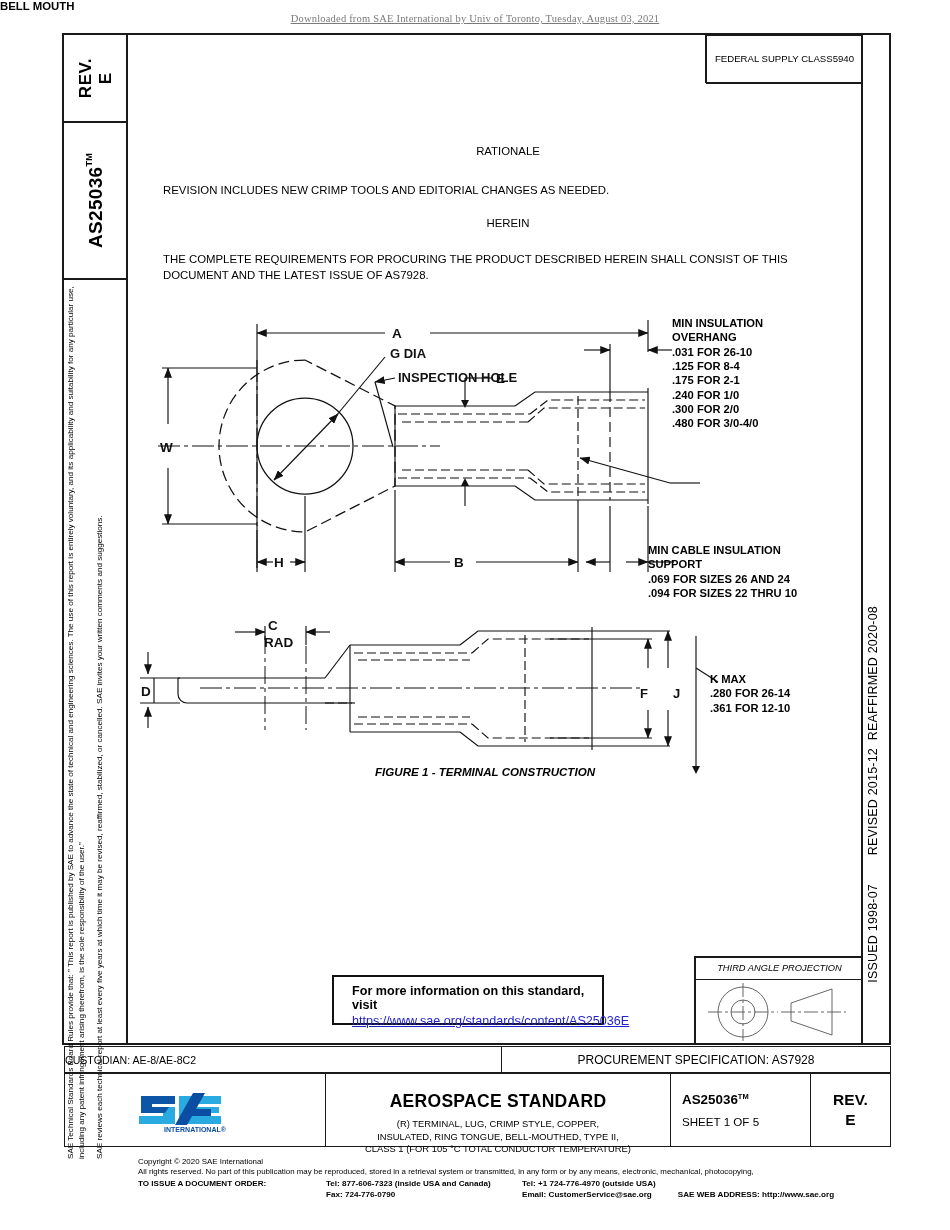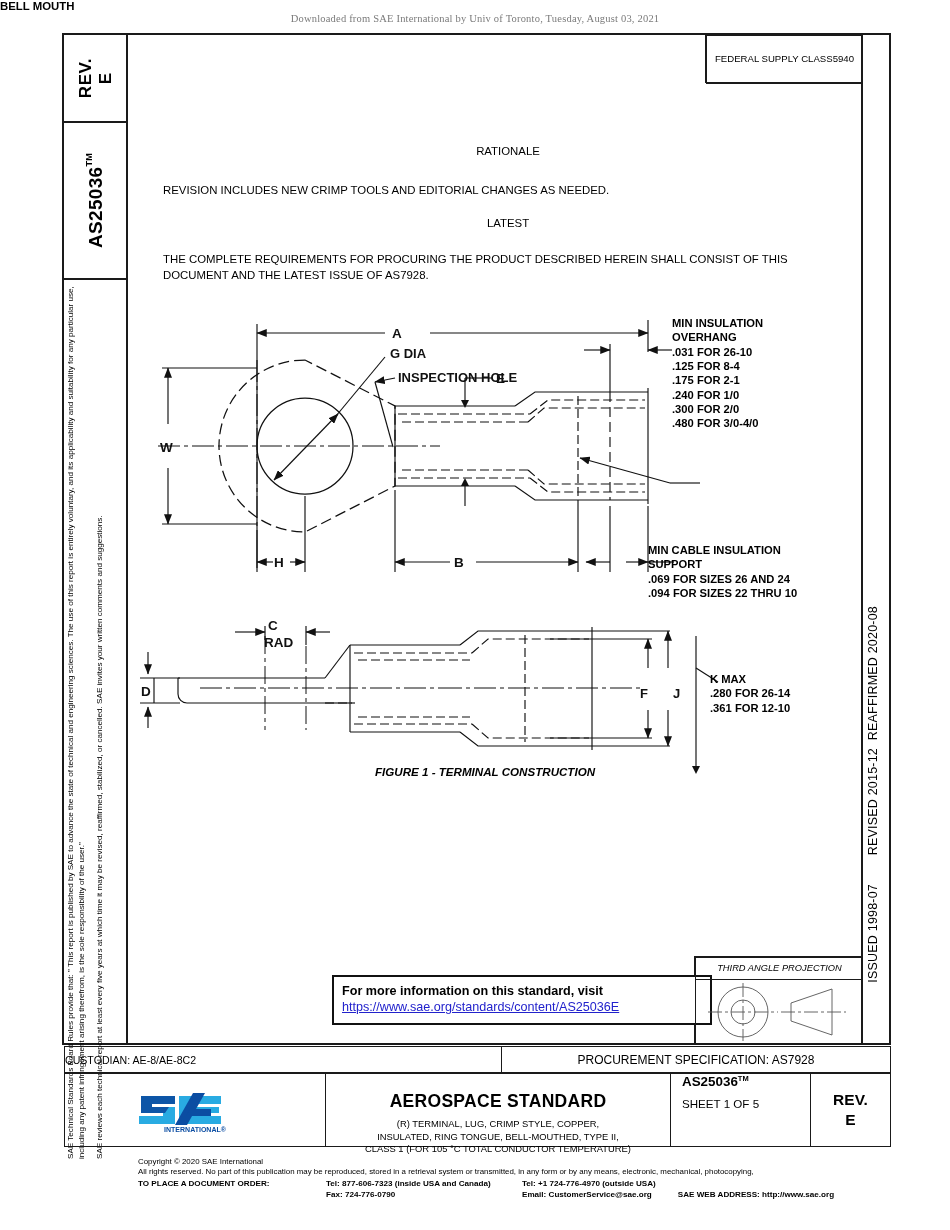--- a/index.html
+++ b/index.html
@@ -2,21 +2,21 @@
 <html><head>
 <meta charset="utf-8">
 <style>
   html,body{margin:0;padding:0;background:#fff;}
   body{width:950px;height:1230px;position:relative;
        font-family:"Liberation Sans",sans-serif;color:#000;}
   .page{position:absolute;left:0;top:0;width:950px;height:1230px;overflow:hidden;}
 
   
   #dl-banner{position:absolute;left:0;top:13px;width:950px;text-align:center;
-    font-family:"Liberation Serif",serif;font-size:10.5px;color:#7a7a7a;letter-spacing:.2px;}
+    font-family:"Liberation Serif",serif;font-size:10.5px;color:#7a7a7a;letter-spacing:.2px;text-decoration:underline;}
 
   
   #outer-frame{position:absolute;left:62px;top:33px;width:829px;height:1012px;
     border:2.5px solid #1a1a1a;box-sizing:border-box;}
 
   
   .vline{position:absolute;background:#1a1a1a;}
   .hline{position:absolute;background:#1a1a1a;}
 
   
@@ -62,23 +62,23 @@
 
   
   .note{position:absolute;font-size:11.2px;font-weight:bold;line-height:1.28;white-space:pre;}
   #note-overhang{left:672px;top:316px;}
   #note-support{left:648px;top:543px;}
   #note-kmax{left:710px;top:672px;}
   #note-bellmouth{left:674px;top:484px;font-size:11.4px;font-weight:bold;}
   #fig-caption{position:absolute;left:375px;top:765px;font-size:11.6px;font-weight:bold;font-style:italic;}
 
   
-  #url-box{position:absolute;left:332px;top:975px;width:380px;height:50px;
+  #url-box{position:absolute;left:332px;top:975px;width:272px;height:50px;
     border:2.2px solid #111;box-sizing:border-box;background:#fff;
-    padding:7px 0 0 8px;}
+    padding:7px 0 0 18px;}
   #url-box .l1{font-size:12.6px;font-weight:bold;}
   #url-box .l2{font-size:12.6px;color:#2222cc;text-decoration:underline;margin-top:2px;}
 
   
   #tap-box{position:absolute;left:695px;top:957px;width:167px;height:88px;
      box-sizing:border-box;border-left:1.6px solid #1a1a1a;font-style:italic;}
   #tap-title{position:absolute;left:0;top:0;width:167px;height:22px;
      border-bottom:1.6px solid #1a1a1a;display:flex;align-items:center;justify-content:center;
      font-size:9.3px;}
   #tap-sym{position:absolute;left:0;top:22px;width:167px;height:66px;}
@@ -96,21 +96,21 @@
   #title-block{position:absolute;left:64px;top:1073px;width:827px;height:74px;
      border:1.6px solid #1a1a1a;box-sizing:border-box;display:flex;}
   #tb-logo{width:261px;border-right:1.6px solid #1a1a1a;box-sizing:border-box;
      display:flex;align-items:center;justify-content:center;}
   #tb-mid{width:345px;border-right:1.6px solid #1a1a1a;box-sizing:border-box;
      display:flex;flex-direction:column;}
   #tb-as{font-size:17.5px;font-weight:bold;text-align:center;padding-top:17px;letter-spacing:.3px;}
   #tb-rule{height:1.6px;background:#1a1a1a;margin:2px 6px 0 6px;}
   #tb-desc{font-size:9.4px;text-align:center;line-height:1.35;padding:4px 6px 0 6px;}
   #tb-num{width:140px;border-right:1.6px solid #1a1a1a;box-sizing:border-box;
-     display:flex;flex-direction:column;padding-left:11px;}
+     display:flex;flex-direction:column;justify-content:center;padding-left:11px;}
   #tb-num .n1{font-size:13.4px;font-weight:bold;}
   #tb-num .n1 sup{font-size:7.5px;vertical-align:super;}
   #tb-num .n2{font-size:11.6px;margin-top:8px;}
   #tb-rev{flex:1;display:flex;flex-direction:column;align-items:center;justify-content:center;
      font-size:15.5px;font-weight:bold;line-height:1.3;}
 
   
   #footer{position:absolute;left:138px;top:1157px;width:810px;font-size:7.9px;line-height:1.3;}
   #footer .orderrow{display:flex;margin-top:1px;}
   #footer .c1{width:188px;font-weight:bold;font-size:8.1px;}
@@ -158,21 +158,21 @@
   <div id="fsc-box">
     <div>FEDERAL SUPPLY CLASS</div>
     <div>5940</div>
   </div>
 
   <div id="body-text">
     <div class="ctr">RATIONALE</div>
     <div class="sp-a"></div>
     <div class="para">REVISION INCLUDES NEW CRIMP TOOLS AND EDITORIAL CHANGES AS NEEDED.</div>
     <div class="sp-b"></div>
-    <div class="ctr">LATEST</div>
+    <div class="ctr">HEREIN</div>
     <div class="sp-c"></div>
     <div class="para">THE COMPLETE REQUIREMENTS FOR PROCURING THE PRODUCT DESCRIBED HEREIN SHALL CONSIST OF THIS DOCUMENT AND THE LATEST ISSUE OF AS7928.</div>
   </div>
 
   <div id="drawing">
     <svg width="745" height="500" viewBox="0 0 745 500" xmlns="http://www.w3.org/2000/svg">
       <defs>
         <marker id="ar" markerWidth="9" markerHeight="7" refX="8.5" refY="3.5" orient="auto">
           <polygon points="0,0 9,3.5 0,7" fill="#111"></polygon>
         </marker>
@@ -401,21 +401,21 @@
     <div id="tb-rev">
       <div>REV.</div>
       <div>E</div>
     </div>
   </div>
 
   <div id="footer">
     <div>Copyright © 2020 SAE International</div>
     <div>All rights reserved. No part of this publication may be reproduced, stored in a retrieval system or transmitted, in any form or by any means, electronic, mechanical, photocopying,</div>
     <div class="orderrow">
-      <div class="c1">TO PLACE A DOCUMENT ORDER:</div>
+      <div class="c1">TO ISSUE A DOCUMENT ORDER:</div>
       <div class="c2">Tel: 877-606-7323 (inside USA and Canada)</div>
       <div class="c3">Tel: +1 724-776-4970 (outside USA)</div>
     </div>
     <div class="orderrow">
       <div class="c1"></div>
       <div class="c2">Fax: 724-776-0790</div>
       <div class="c3">Email: CustomerService@sae.org</div>
       <div class="c3" style="margin-left:26px;"><span class="lbl">SAE WEB ADDRESS:</span> <span>http://www.sae.org</span></div>
     </div>
   </div>

